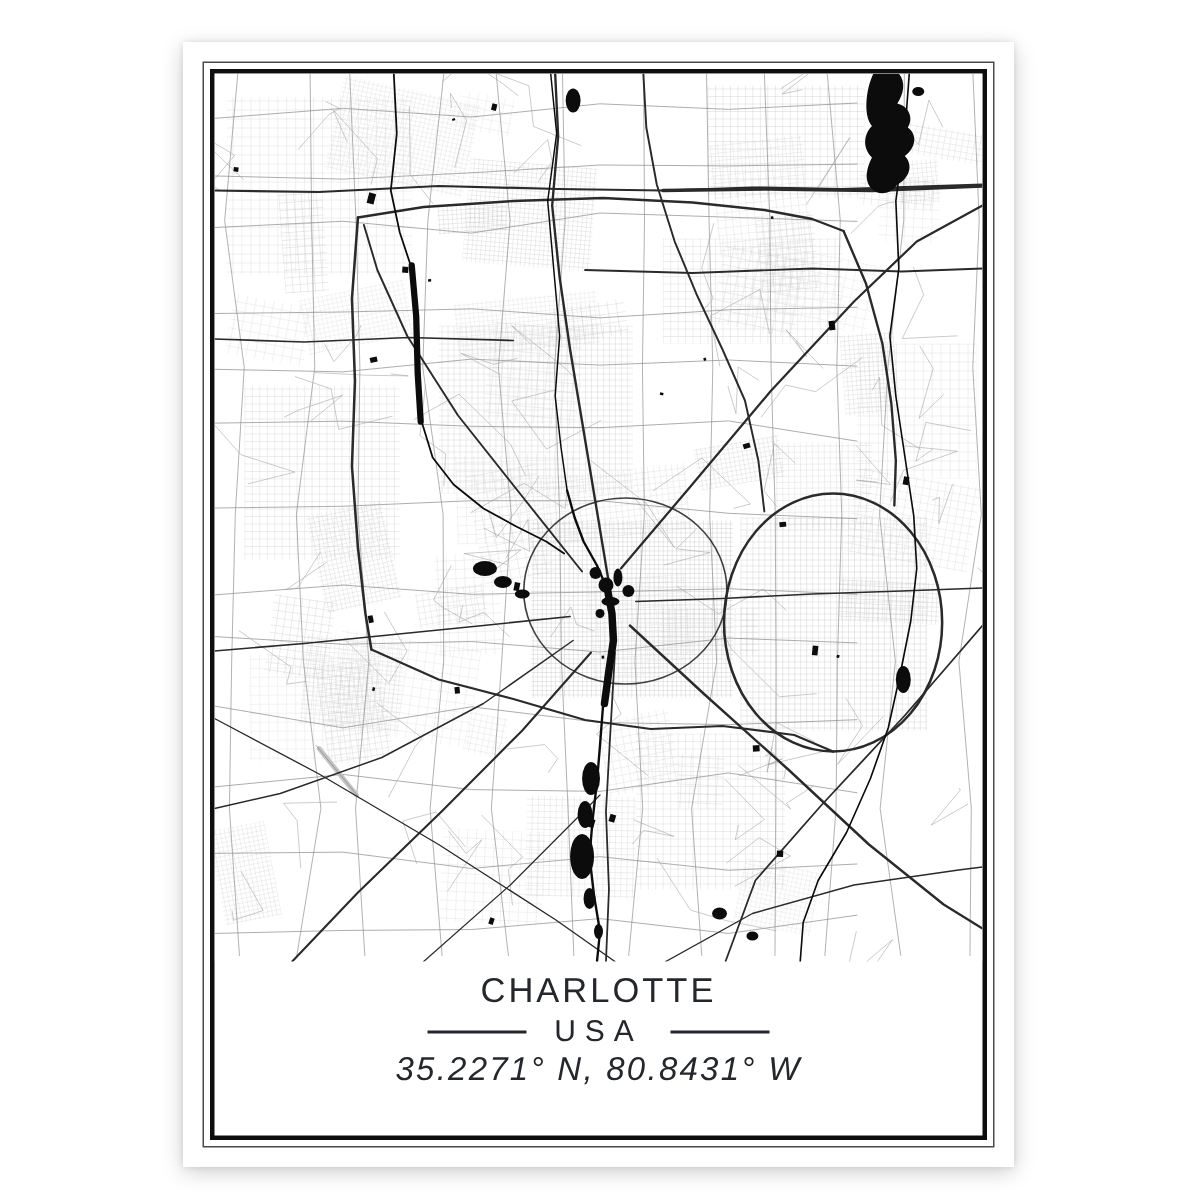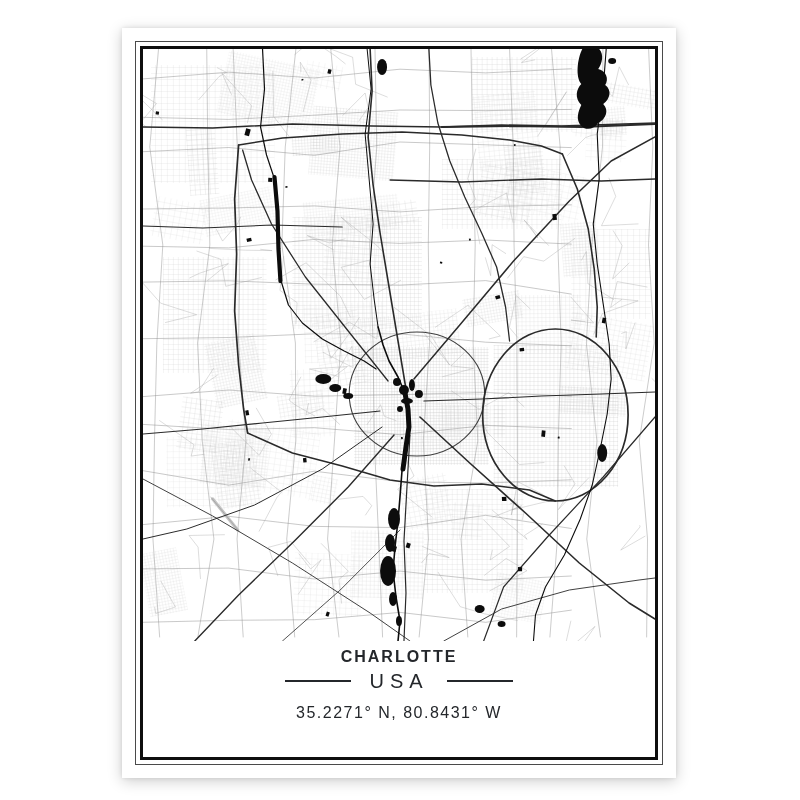--- a/index.html
+++ b/index.html
@@ -24,32 +24,33 @@
     overflow:hidden;
     display:flex;flex-direction:column;
     background:#ffffff;
   }
   .map-svg{display:block;width:100%;height:592px;flex:0 0 auto;}
   .caption{
     flex:1;display:flex;flex-direction:column;align-items:center;
     padding-top:7px;color:#24272b;
   }
   .title{
-    font-size:16px;font-weight:700;letter-spacing:2px;
+    font-size:23px;font-weight:400;letter-spacing:2px;
     line-height:1.1;white-space:nowrap;text-align:right;
   }
   .subtitle{display:flex;align-items:center;gap:18px;margin-top:4px;}
   .dash{width:66px;height:2px;background:#24272b;}
   .country{
     font-size:20px;font-weight:300;letter-spacing:6px;line-height:1.1;
     white-space:nowrap;
   }
   .coords{
-    font-size:16px;font-weight:300;letter-spacing:1.5px;margin-top:12px;
+    font-size:22px;font-weight:300;letter-spacing:1.5px;margin-top:1px;
     white-space:nowrap;
+    font-style:italic;
   }
 </style>
 </head>
 <body>
 
 <div class="poster">
   <div class="frame-outer">
     <div class="frame-inner">
       <svg id="map-svg" class="map-svg" viewBox="0 0 514 592" preserveAspectRatio="none">
           <rect x="0" y="0" width="514" height="592" fill="#ffffff"></rect>

